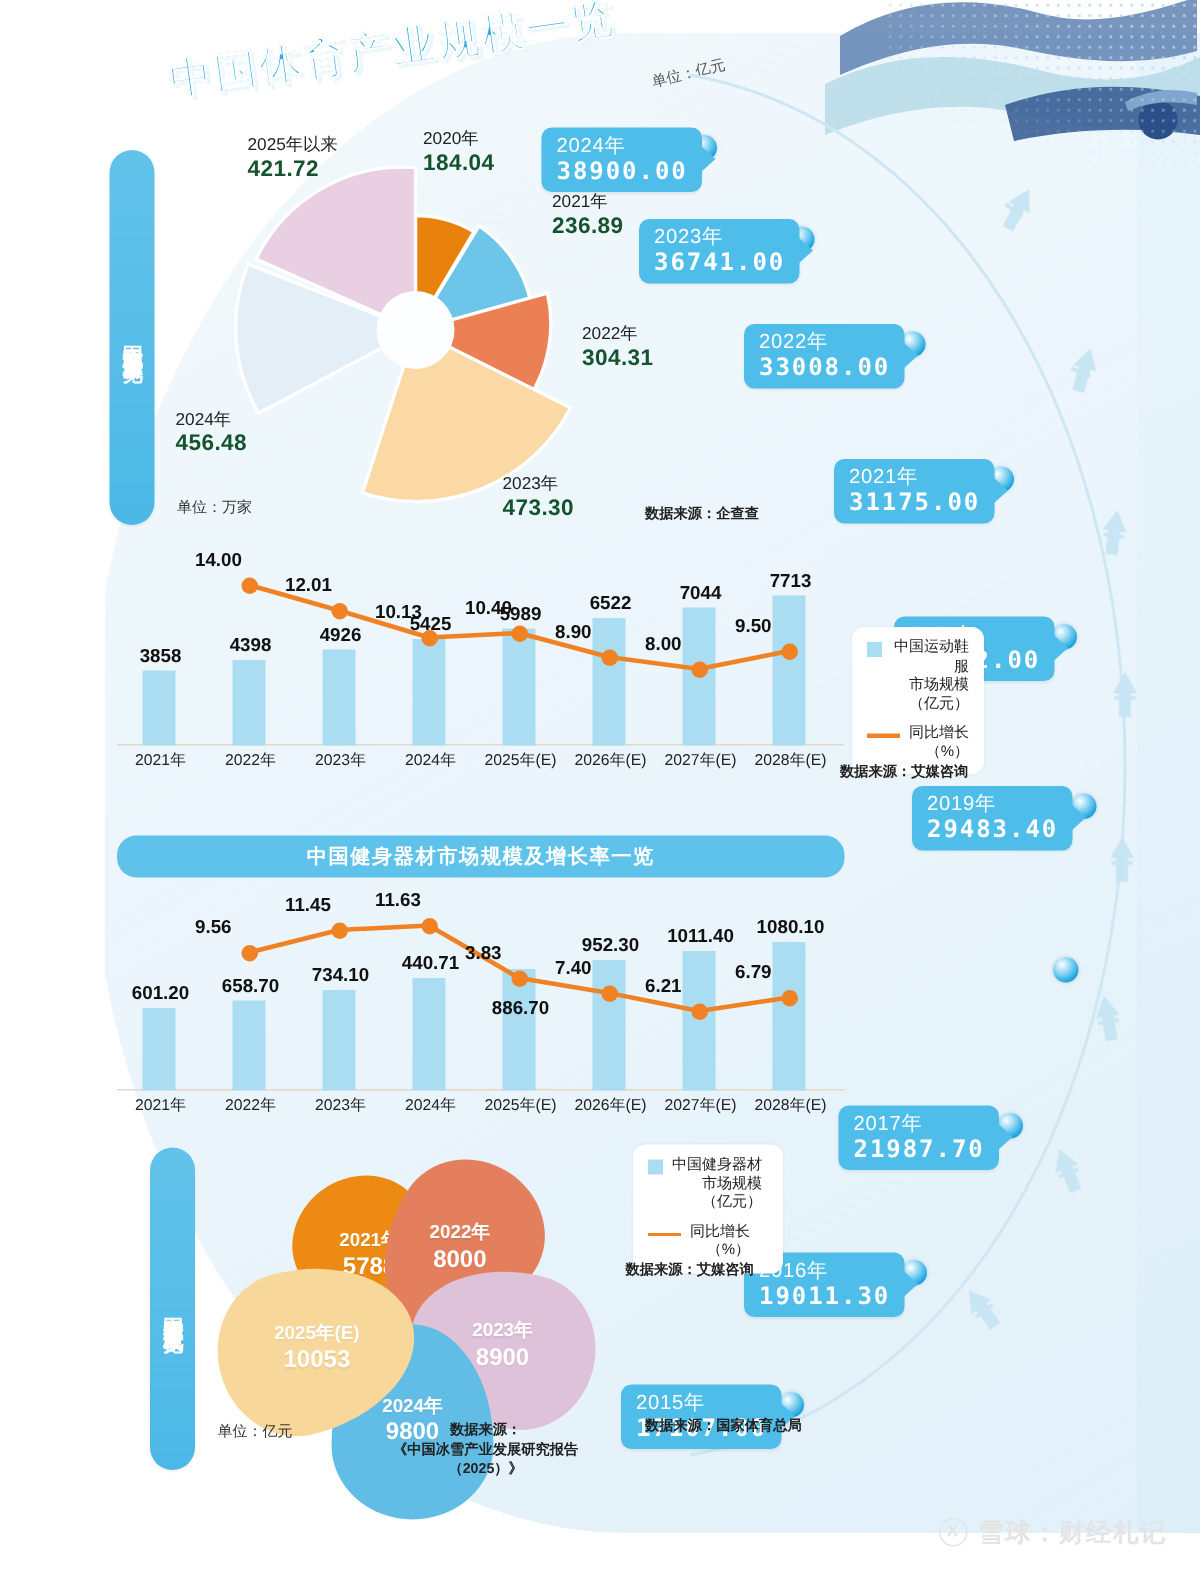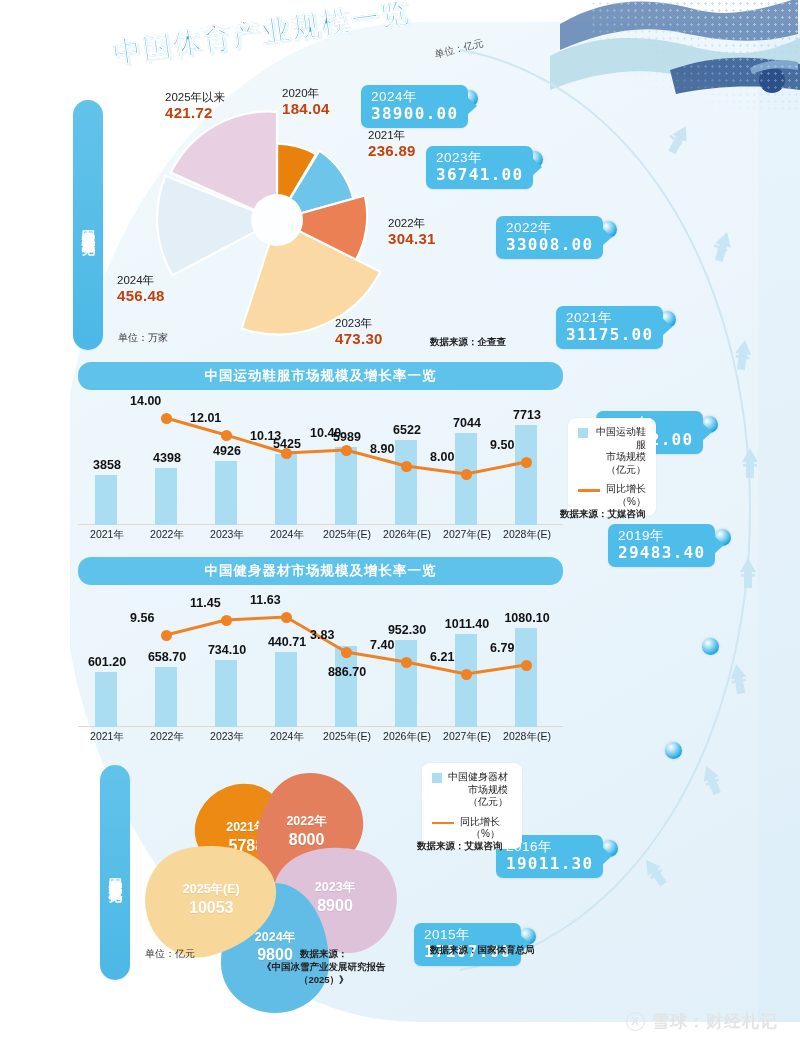--- a/index.html
+++ b/index.html
@@ -76,21 +76,21 @@
     writing-mode:vertical-rl; text-orientation:upright;
     display:flex; align-items:center; justify-content:center;
     letter-spacing:1px;
     padding:8px 0;
     box-shadow:0 1px 2px rgba(0,0,0,.08);
   }
 
   
   .rose-wrap{ position:absolute; left:140px; top:88px; width:275px; height:265px; }
   .rose-label{ position:absolute; font-size:11.5px; color:#222; line-height:1.25; white-space:nowrap;}
-  .rose-label b{ display:block; font-size:15px; font-weight:bold; color:#c2410c; letter-spacing:.3px;}
+  .rose-label b{ display:block; font-size:15px; font-weight:bold; color:#14532d; letter-spacing:.3px;}
   .unit-small{ position:absolute; font-size:10px; color:#333; }
   .src{ position:absolute; font-size:9.5px; color:#222; font-weight:bold; white-space:nowrap;}
 
   
   .timeline{ position:absolute; left:430px; top:40px; width:370px; height:940px; }
   .tl-badge{
     position:absolute;
     background:#4fbdea;
     border-radius:7px;
     padding:4px 10px 5px 10px;
@@ -250,20 +250,24 @@
 
     <div class="tl-node" style="left:284px;top:489px;"></div>
     <div class="tl-badge" style="left:178px;top:484px;">
       <div class="yr">2019年</div>
       <div class="val">29483.40</div>
     </div>
 
     <div class="tl-node" style="left:272px;top:598px;"></div>
 
     <div class="tl-node" style="left:235px;top:702px;"></div>
+    <div class="tl-badge" style="left:129px;top:697px;">
+      <div class="yr">2017年</div>
+      <div class="val">21987.70</div>
+    </div>
 
     <div class="tl-node" style="left:171px;top:800px;"></div>
     <div class="tl-badge" style="left:66px;top:795px;">
       <div class="yr">2016年</div>
       <div class="val">19011.30</div>
     </div>
 
     <div class="tl-node" style="left:89px;top:888px;"></div>
     <div class="tl-badge" style="left:-16px;top:883px;">
       <div class="yr">2015年</div>
@@ -315,21 +319,20 @@
     <div class="rose-label" style="left:25px; top:2px;">
       <span>2025年以来</span>
       <b>421.72</b>
     </div>
   </div>
 
   <div class="unit-small" style="left:118px; top:331px;">单位：万家</div>
   <div class="src" style="left:430px; top:336px;">数据来源：企查查</div>
 
   <div class="panel" style="left:78px; top:362px; width:485px;">
-    <div class="banner">中国运动鞋服市场规模及增长率一览</div>
     <div class="plot" style="height:125px; margin-top:10px;">
       <div class="xaxis" style="bottom:0;"></div>
 
       <div class="bar" style="left:17px;width:22px;height:50px;"></div>
       <div class="bar" style="left:77px;width:22px;height:57px;"></div>
       <div class="bar" style="left:137px;width:22px;height:64px;"></div>
       <div class="bar" style="left:197px;width:22px;height:71px;"></div>
       <div class="bar" style="left:257px;width:22px;height:78px;"></div>
       <div class="bar" style="left:317px;width:22px;height:85px;"></div>
       <div class="bar" style="left:377px;width:22px;height:92px;"></div>

